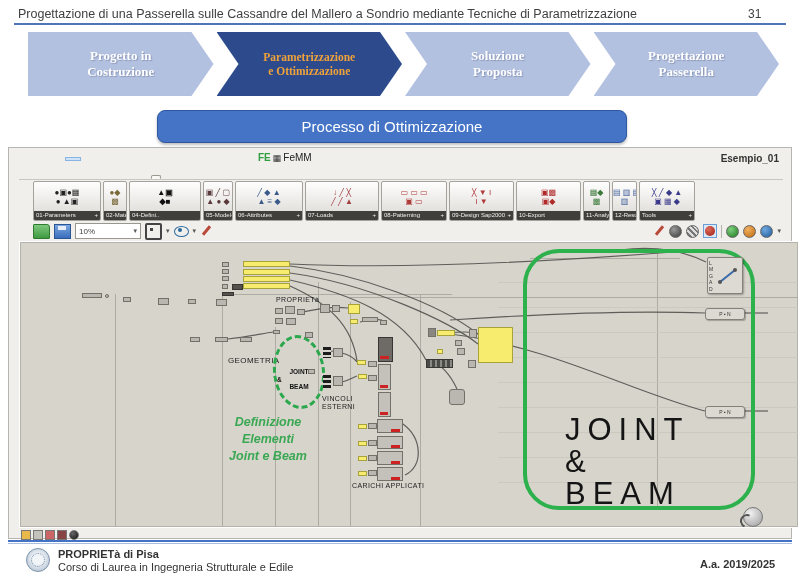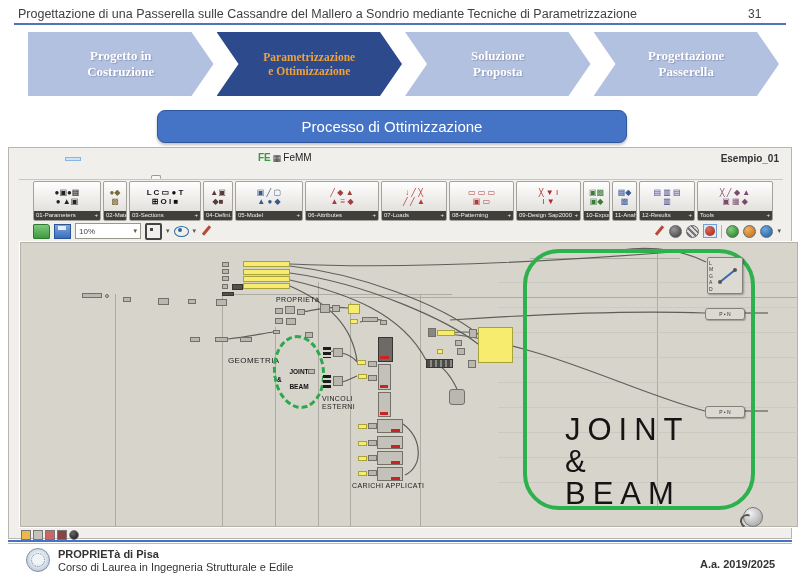--- a/index.html
+++ b/index.html
@@ -178,30 +178,20 @@
       </div>
     </div>
       <div class="tbg">
       <div class="icons">
         <div class="r">●◆</div>
         <div class="r">▩</div>
       </div>
       <div class="cap">
         <span>02-Materia..</span>
 
-      </div>
-    </div>
-      <div class="tbg">
-      <div class="icons">
-        <div class="r">L C ▭ ● T</div>
-        <div class="r">⊞ O I ■</div>
-      </div>
-      <div class="cap">
-        <span>03-Sections</span>
-        <span>+</span>
       </div>
     </div>
       <div class="tbg">
       <div class="icons">
         <div class="r">▲▣</div>
         <div class="r">◆■</div>
       </div>
       <div class="cap">
         <span>04-Defini..</span>
 
@@ -413,20 +403,25 @@
 
     <div class="gh-label" style="left:302px;top:153px;">VINCOLI</div>
     <div class="gh-label" style="left:302px;top:161px;">ESTERNI</div>
     <div class="stack" style="left:303px;top:105px;width:8px;height:11px;"></div>
     <div class="ch" style="left:313px;top:106px;width:10px;height:9px;"></div>
     <div class="stack" style="left:303px;top:133px;width:8px;height:14px;"></div>
     <div class="ch" style="left:313px;top:134px;width:10px;height:10px;"></div>
     <div class="ch" style="left:285px;top:90px;width:8px;height:6px;"></div>
     <div class="ch" style="left:288px;top:127px;width:7px;height:5px;"></div>
 
+    <div class="abs" id="green-note">
+      <div>Definizione</div>
+      <div>Elementi</div>
+      <div>Joint e Beam</div>
+    </div>
 
     <div class="dk" style="left:358px;top:95px;width:15px;height:25px;background:#6e6b66;"></div>
     <div class="rd" style="left:360px;top:114px;width:9px;height:3px;"></div>
     <div class="ch" style="left:358px;top:122px;width:13px;height:26px;background:#c4c1ba;"></div>
     <div class="rd" style="left:360px;top:143px;width:8px;height:3px;"></div>
     <div class="ch" style="left:358px;top:150px;width:13px;height:25px;background:#c4c1ba;"></div>
     <div class="rd" style="left:360px;top:170px;width:8px;height:3px;"></div>
     <div class="ch" style="left:357px;top:177px;width:26px;height:14px;background:#c4c1ba;"></div>
     <div class="rd" style="left:371px;top:187px;width:9px;height:3px;"></div>
     <div class="ch" style="left:357px;top:194px;width:26px;height:13px;background:#c4c1ba;"></div>

